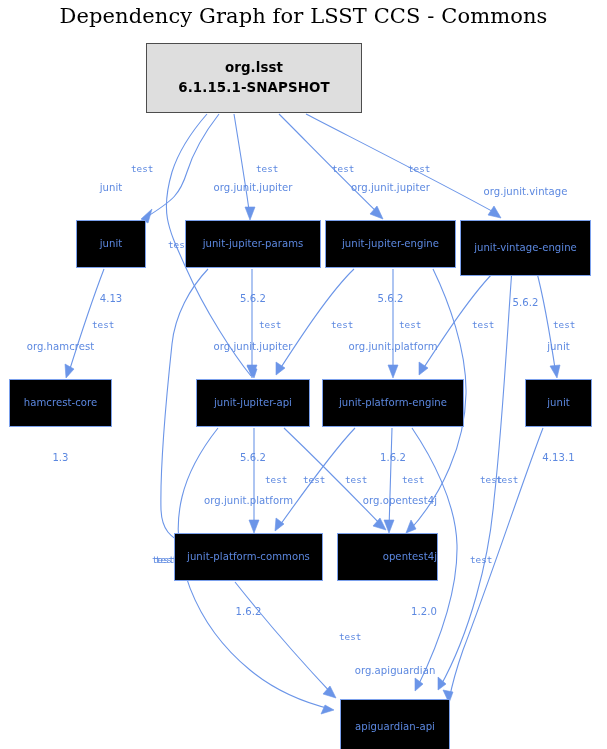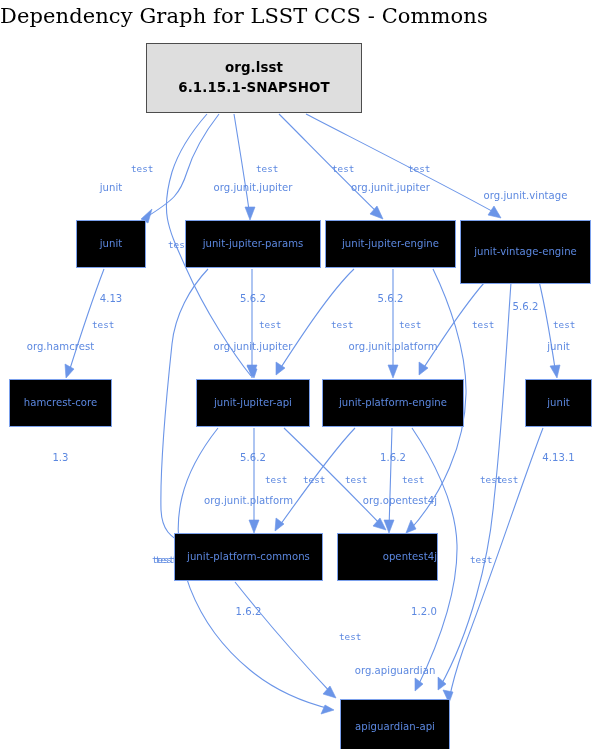--- a/index.html
+++ b/index.html
@@ -13,20 +13,21 @@
     height: 749px;
     background: #ffffff;
     overflow: hidden;
     font-family: "DejaVu Sans", sans-serif;
   }
   #graph-title {
     position: absolute;
     left: 0;
     top: 4px;
     width: 607px;
+    text-align: center;
     font-family: "DejaVu Serif", serif;
     font-size: 21px;
     color: #000000;
     white-space: nowrap;
     letter-spacing: 0.1px;
   }
   svg#graph-canvas {
     position: absolute;
     left: 0;
     top: 0;
@@ -209,21 +210,21 @@
       <div class="node-box node-dep" style="left: 185px; top: 220px; width: 136px; height: 48px;">
         <span class="node-line">org.junit.jupiter</span>
         <span class="node-line">junit-jupiter-params</span>
         <span class="node-line">5.6.2</span>
       </div>
       <div class="node-box node-dep" style="left: 325px; top: 220px; width: 131px; height: 48px;">
         <span class="node-line">org.junit.jupiter</span>
         <span class="node-line">junit-jupiter-engine</span>
         <span class="node-line">5.6.2</span>
       </div>
-      <div class="node-box node-dep" style="left: 460px; top: 220px; width: 131px; height: 64px;">
+      <div class="node-box node-dep" style="left: 460px; top: 220px; width: 131px; height: 56px;">
         <span class="node-line">org.junit.vintage</span>
         <span class="node-line">junit-vintage-engine</span>
         <span class="node-line">5.6.2</span>
       </div>
       <div class="node-box node-dep" style="left: 9px; top: 379px; width: 103px; height: 48px;">
         <span class="node-line">org.hamcrest</span>
         <span class="node-line">hamcrest-core</span>
         <span class="node-line">1.3</span>
       </div>
       <div class="node-box node-dep" style="left: 196px; top: 379px; width: 114px; height: 48px;">

